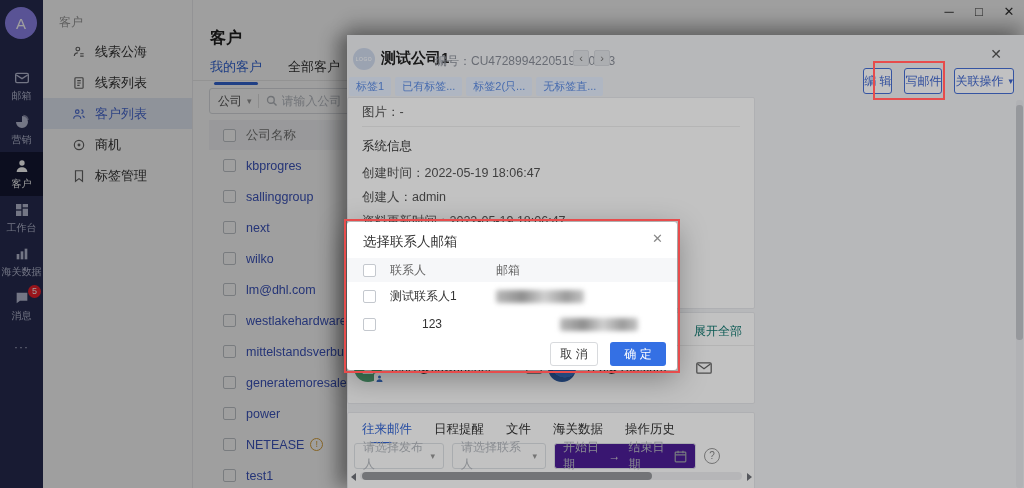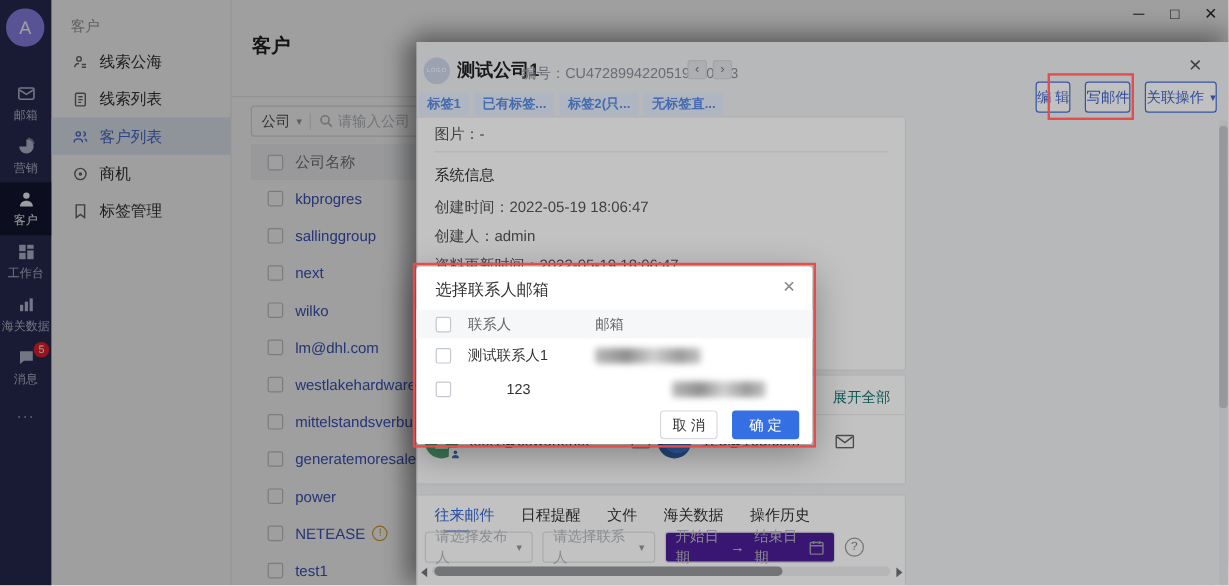--- a/index.html
+++ b/index.html
@@ -16,21 +16,21 @@
 .rail-item { height:44px; display:flex; flex-direction:column; align-items:center; justify-content:center; gap:3px; color:#b9bdd6; font-size:10px; position:relative; cursor:pointer; }
 .rail-item svg { width:16px; height:16px; }
 .rail-item.active { background:#141833; color:#fff; }
 .rail-badge { position:absolute; top:1px; right:2px; min-width:13px; height:13px; padding:0 2px; border-radius:7px; background:#f5222d; color:#fff; font-size:9px; line-height:13px; text-align:center; }
 .rail-more { position:absolute; top:340px; left:0; width:43px; text-align:center; color:#b9bdd6; font-size:12px; letter-spacing:1px; }
 
 
 .subbar { position:absolute; left:43px; top:0; width:150px; height:488px; background:#fff; border-right:1px solid #ececf0; }
 .subbar-title { position:absolute; left:16px; top:14px; font-size:12px; color:#999; }
 .subbar-items { position:absolute; top:36px; left:0; right:0; }
-.sub-item { height:31px; display:flex; align-items:center; padding-left:17px; gap:9px; font-size:13px; color:#333; cursor:pointer; }
+.sub-item { height:31px; display:flex; align-items:center; padding-left:29px; gap:9px; font-size:13px; color:#333; cursor:pointer; }
 .sub-item svg { width:14px; height:14px; color:#666; flex:none; }
 .sub-item.active { background:#e7ecf8; color:#4a6cd4; }
 .sub-item.active svg { color:#4a6cd4; }
 
 
 .listpanel { position:absolute; left:193px; top:0; right:0; height:488px; background:#fff; }
 .lp-title { position:absolute; left:17px; top:28px; font-size:16px; font-weight:bold; color:#222; }
 .lp-tabs { position:absolute; left:17px; top:58px; display:flex; gap:26px; font-size:13px; color:#333; }
 .lp-tab { cursor:pointer; position:relative; }
 .lp-tab.active { color:#3466d6; }
@@ -61,21 +61,21 @@
 .o2 { background:rgba(0,0,0,0.24); z-index:30; }
 
 
 .drawer { position:absolute; left:347px; top:35px; right:0; bottom:0; background:#f1f2f5; z-index:20; overflow:hidden; box-shadow:-12px 0 16px rgba(0,0,0,0.30), 0 -12px 16px rgba(0,0,0,0.22); }
 .d-logo { position:absolute; left:6px; top:13px; width:22px; height:22px; border-radius:50%; background:#ccd6e9; color:#fff; font-size:5px; letter-spacing:.5px; display:flex; align-items:center; justify-content:center; }
 .d-name { position:absolute; left:34px; top:14px; font-size:15px; font-weight:bold; color:#222; }
 .d-code { position:absolute; left:88px; top:18px; font-size:12px; color:#8a8f99; }
 .d-navbtns { position:absolute; left:226px; top:15px; display:flex; gap:5px; }
 .d-navbtn { width:16px; height:16px; background:#e3e5e9; border:1px solid #d5d8dd; border-radius:2px; color:#777; font-size:11px; line-height:14px; text-align:center; cursor:pointer; }
 .d-close { position:absolute; right:22px; top:11px; font-size:14px; color:#555; cursor:pointer; }
-.d-tags { position:absolute; left:2px; top:42px; display:flex; gap:4px;font-weight:bold; }
+.d-tags { position:absolute; left:2px; top:42px; display:flex; gap:4px; }
 .d-tag { background:#e7f0ff; color:#5d8de6; font-size:11px; padding:2px 7px; border-radius:2px; white-space:nowrap; }
 .d-actions { position:absolute; top:33px; right:10px; display:flex; gap:12px; }
 .d-btn { height:26px; padding:0 0; border:1px solid #466fd5; color:#3f66cf; background:rgba(255,255,255,0.92); border-radius:3px; font-size:12px; display:flex; align-items:center; gap:5px; cursor:pointer; white-space:nowrap; }
 .d-btn .caret { font-size:9px; }
 .dcard { position:absolute; left:0; width:408px; background:#fff; border:1px solid #e7e8ec; border-radius:2px; }
 .card-a { top:62px; height:212px; }
 .ca-img { position:absolute; left:14px; top:6px; font-size:12.5px; color:#555; }
 .ca-div { position:absolute; left:14px; right:14px; top:28px; height:1px; background:#eee; }
 .ca-sys { position:absolute; left:14px; top:40px; font-size:12.5px; color:#333; }
 .ca-r1 { position:absolute; left:14px; top:67px; font-size:12.5px; color:#555;text-align:right; }
@@ -232,20 +232,24 @@
           <svg viewBox="0 0 24 24">
               <path d="M6 3h12v18l-6-4.5L6 21z" fill="none" stroke="currentColor" stroke-width="2"></path>
             </svg>
           <span>标签管理</span>
         </div>
       </div>
     </div>
 
     <div class="listpanel">
       <div class="lp-title">客户</div>
+      <div class="lp-tabs">
+        <span class="lp-tab active">我的客户</span>
+        <span class="lp-tab">全部客户</span>
+      </div>
       <div class="lp-divider"></div>
       <div class="lp-filter">
         <span class="f-field">公司</span>
         <span class="f-caret">▾</span>
         <span class="f-sep"></span>
         <svg viewBox="0 0 16 16">
             <circle cx="6.5" cy="6.5" r="4.5" fill="none" stroke="currentColor" stroke-width="1.8"></circle>
             <path d="M10 10l4 4" stroke="currentColor" stroke-width="1.8"></path>
           </svg>
         <input type="text" placeholder="请输入公司" style="">

